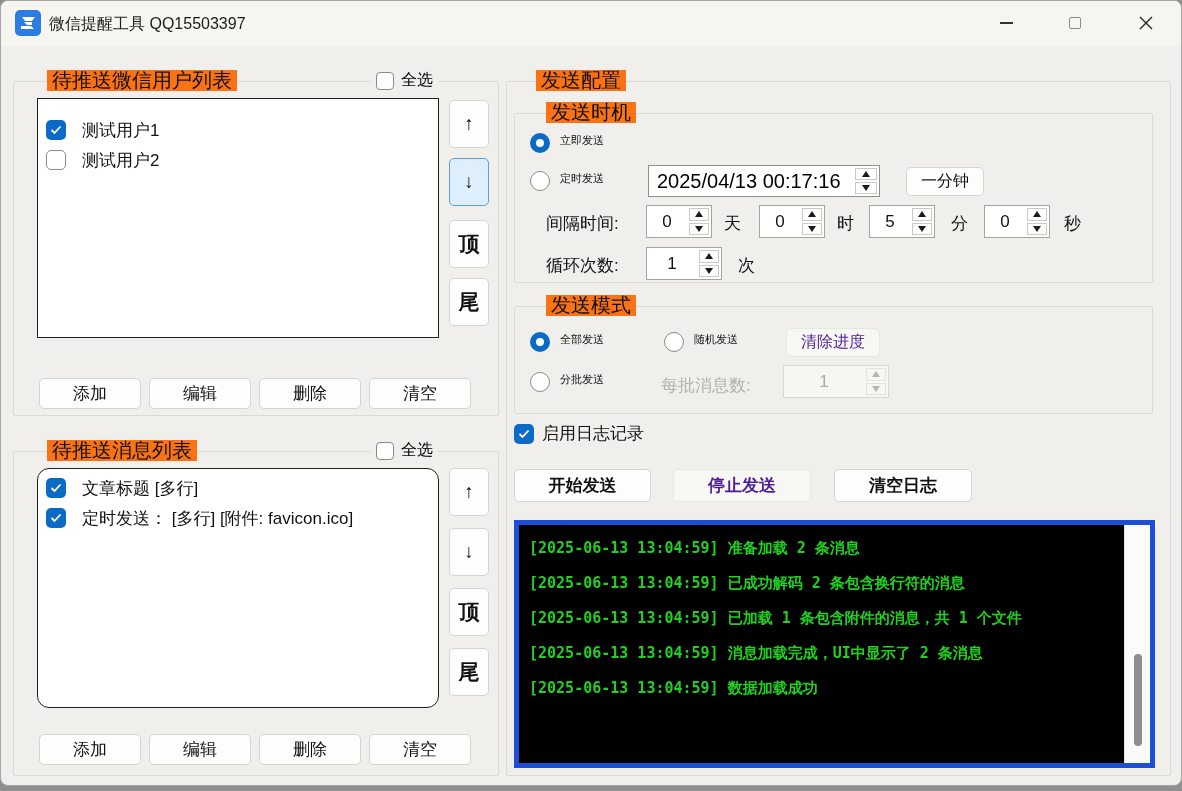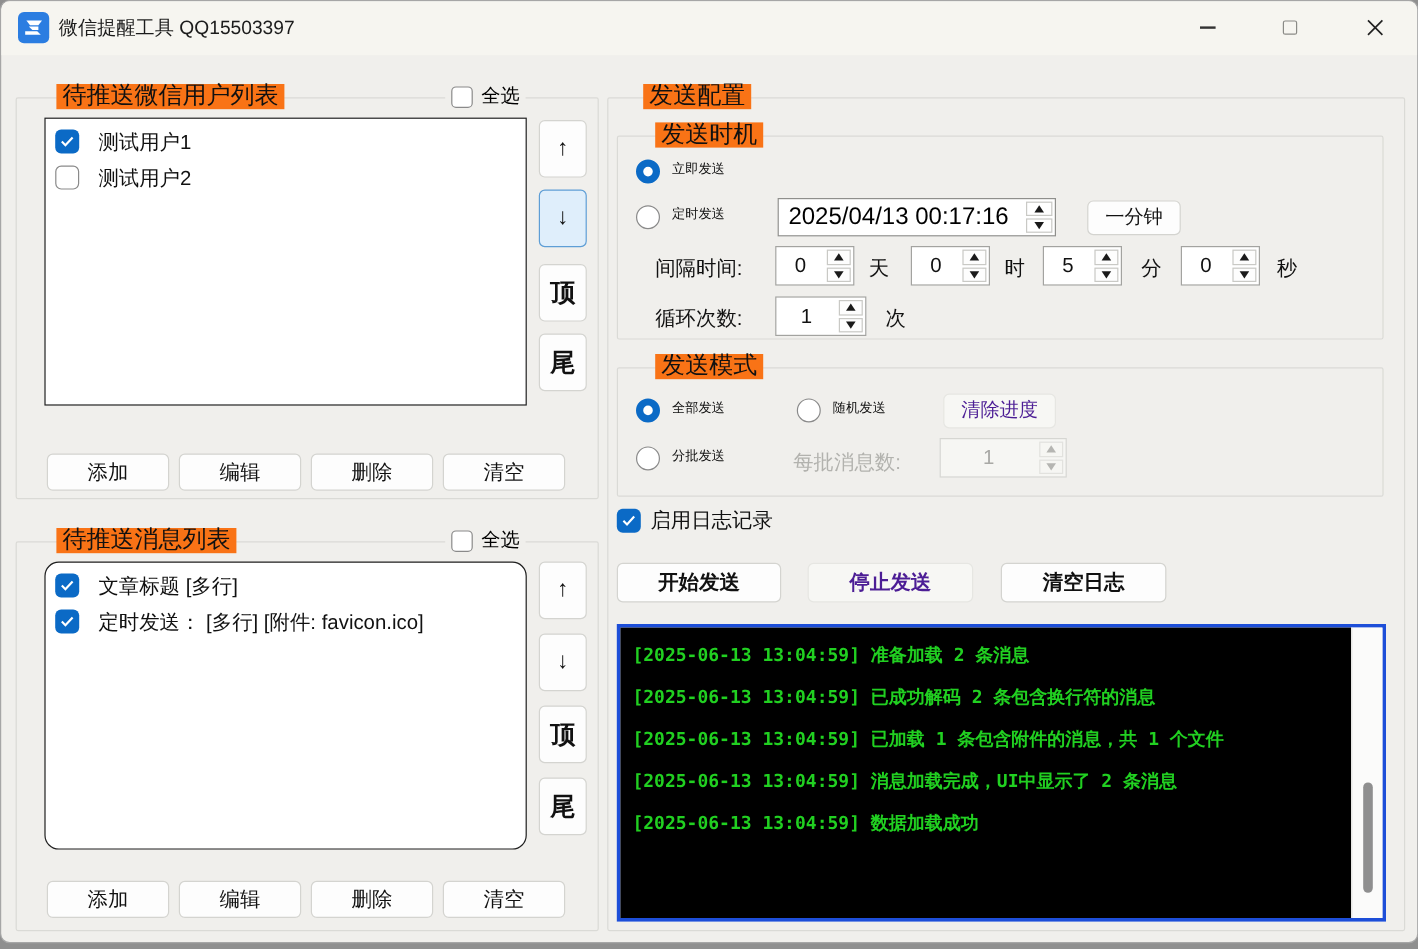--- a/index.html
+++ b/index.html
@@ -49,21 +49,21 @@
   .spin.disabled .cell { background:#f6f6f3; border-color:#e2e2de; }
   .spin.disabled .tri-up { border-bottom-color:#b5b5b2; }
   .spin.disabled .tri-down { border-top-color:#b5b5b2; }
   .unit { position:absolute; font-size:17px; color:#111; }
   .field-label { position:absolute; font-size:17px; color:#111; }
   .field-label.disabled { color:#b2b2ae; }
   
   .datetime { position:absolute; display:flex; background:#fff; border:1px solid #8f8f8c; }
   .datetime .val { flex:1; display:flex; align-items:center; padding-left:8px; font-size:20px; color:#000; white-space:nowrap; }
   
-  #log-widget { position:absolute; border:3px solid #1d4ed8; background:#fff; display:flex; }
+  #log-widget { position:absolute; border:5px solid #1d4ed8; background:#fff; display:flex; }
   #log-area { flex:1; background:#000; padding:6px 10px; overflow:hidden; }
   .log-line { font-family:"DejaVu Sans Mono","Liberation Mono",monospace; font-weight:bold; font-size:15px;
               line-height:35px; color:#21d021; word-break:break-all; }
   #log-scrollbar { width:26px; background:#fbfbfa; position:relative; border-left:1px solid #e4e4e0; }
   #log-thumb { position:absolute; left:9px; top:129px; width:8px; height:92px; background:#8f8f8f; border-radius:4px; }
   .radio-label { position:absolute; font-size:11px; color:#111; }
 </style>
 </head>
 <body>
 
@@ -91,21 +91,21 @@
     </div>
   </div>
 
   <div class="groupbox" style="left:12px; top:80px; width:486px; height:335px;"></div>
   <div class="group-label" style="left:22px; top:69px;">待推送微信用户列表</div>
   <div class="abs" style="left:370px; top:69px; display:flex; align-items:center; gap:7px; background:#f0efec; padding:0 5px;">
     <span class="check small unchecked"></span>
     <span style="font-size:16px;">全选</span>
   </div>
 
-  <div class="listbox" style="left:36px; top:97px; width:402px; height:240px; padding-top:4px;">
+  <div class="listbox" style="left:36px; top:97px; width:402px; height:240px; padding-top:16px;">
     <div class="list-item">
       <span class="check">
         <svg width="12" height="10" viewBox="0 0 12 10">
           <polyline points="1.5,5 4.5,8 10.5,1.5" fill="none" stroke="#fff" stroke-width="1.8"></polyline>
         </svg>
       </span>
       <span class="label">测试用户1</span>
     </div>
     <div class="list-item">
       <span class="check unchecked"></span>

